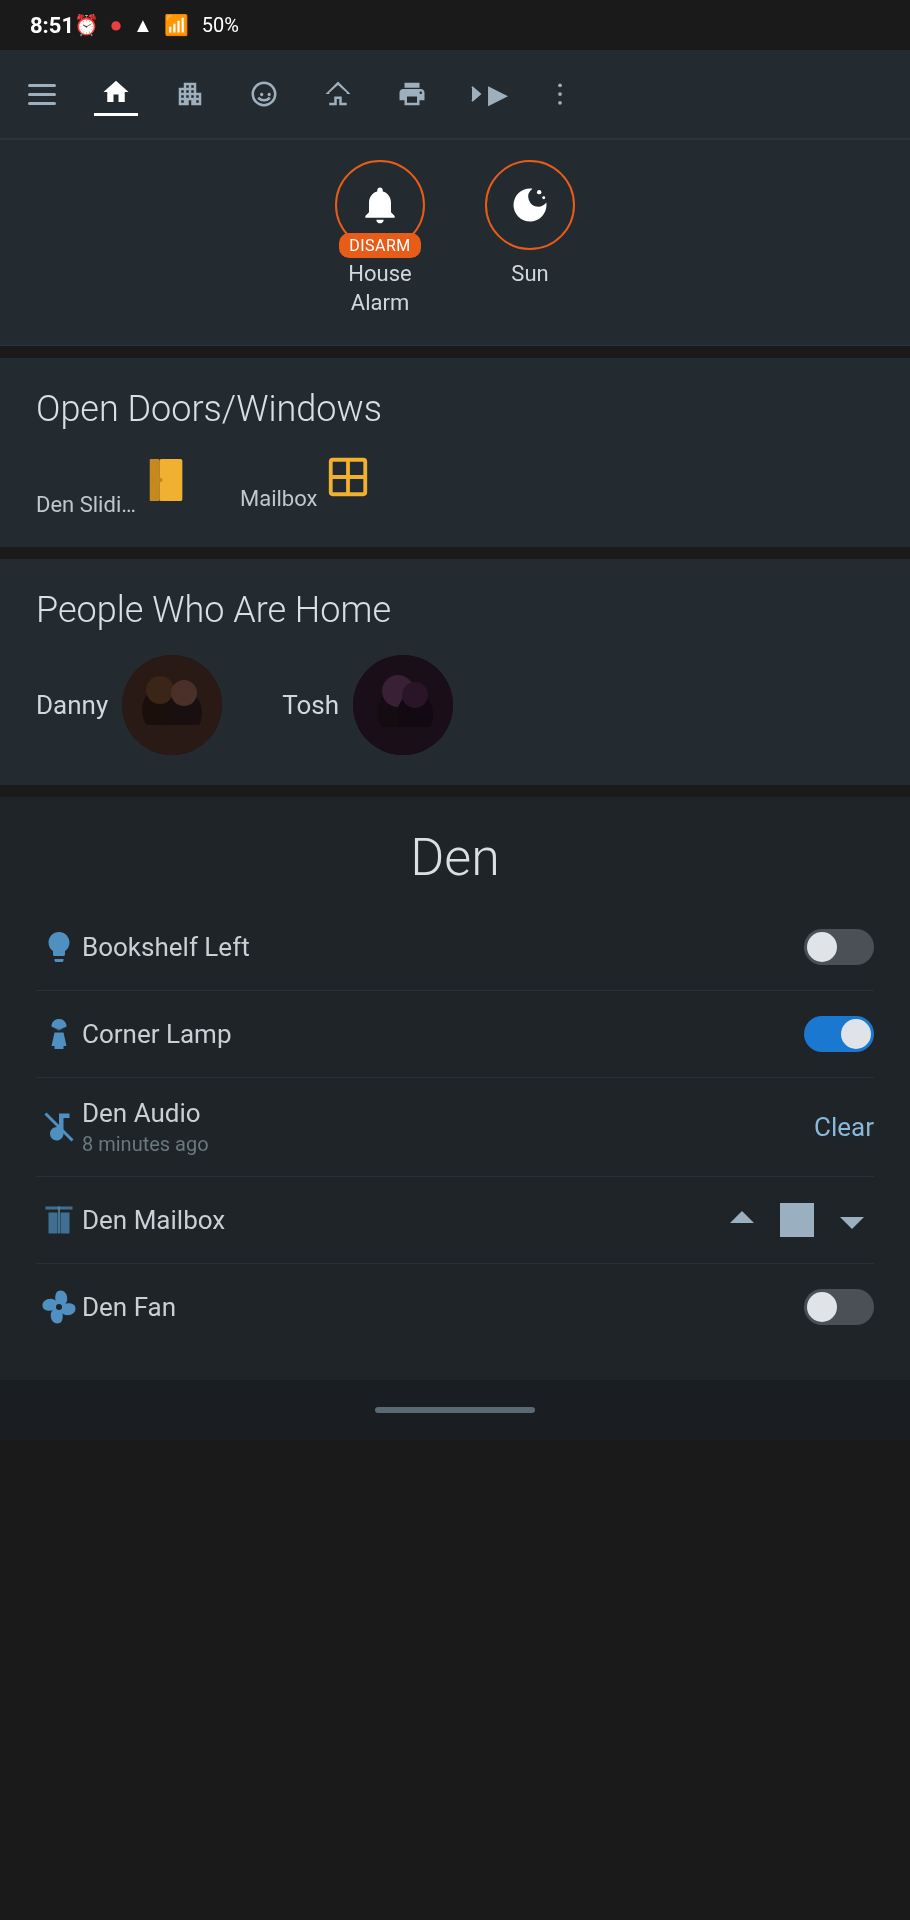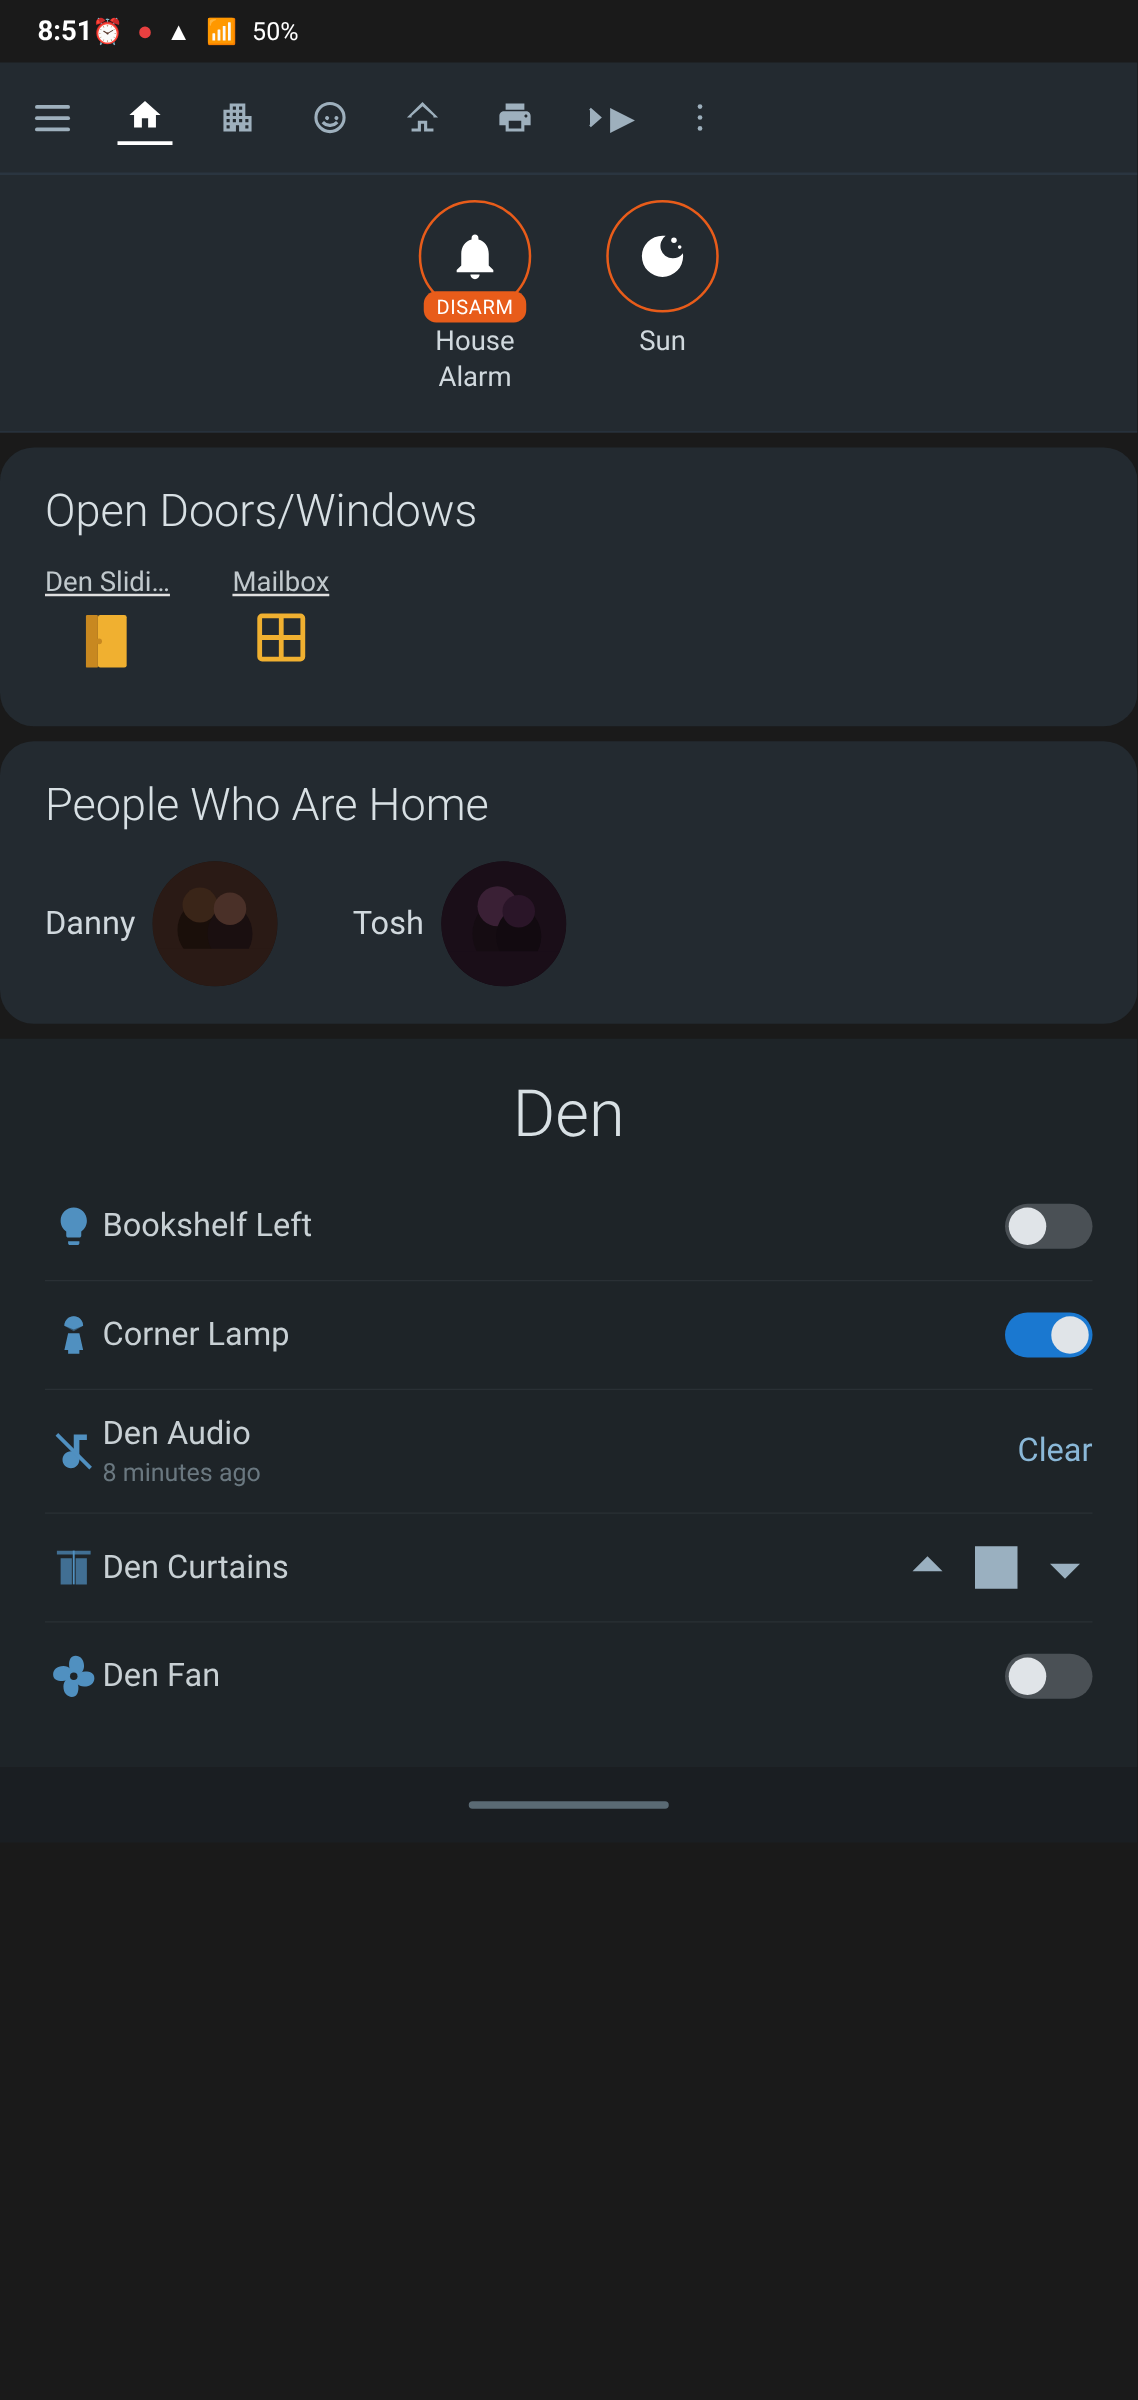--- a/index.html
+++ b/index.html
@@ -104,41 +104,39 @@
       font-size: 22px;
       text-align: center;
       line-height: 1.3;
     }
 
     
     .section-card {
       background: #232a30;
       margin: 12px 0;
       padding: 30px 36px 30px 36px;
-      border-radius: 27px;
     }
     .section-title {
       font-size: 36px;
       color: #d8e0e4;
       font-weight: 300;
       margin-bottom: 24px;
     }
 
     
     .door-items {
       display: flex;
       gap: 50px;
       align-items: flex-start;
     }
     .door-item {
       display: flex;
-      flex-direction: column;
-      align-items: center;
+      flex-direction: row;
+      align-items: flex-end;
       gap: 8px;
-      text-decoration: underline;
     }
     .door-label {
       font-size: 22px;
       color: #c0c8cc;
     }
     .door-icon {
       font-size: 46px;
       color: #f0b030;
     }
 
@@ -531,21 +529,21 @@
   </div>
 
   <div class="device-row">
     <div class="device-icon">
       <svg width="36" height="36" viewBox="0 0 24 24" fill="#5090c0">
         <path d="M3 3h18v2H3V3zm2 4h6v14H5V7zm8 0h6v14h-6V7z" opacity="0.7"></path>
         <rect x="11.5" y="3" width="1" height="18" fill="#5090c0"></rect>
       </svg>
     </div>
     <div class="device-info">
-      <div class="device-name">Den Curtains</div>
+      <div class="device-name">Den Mailbox</div>
     </div>
     <div class="curtain-controls">
       <div class="curtain-btn">
         <svg width="36" height="36" viewBox="0 0 24 24" fill="#9ab0c0">
           <path d="M4 14l8-8 8 8H4z"></path>
         </svg>
       </div>
       <div class="curtain-stop"></div>
       <div class="curtain-btn">
         <svg width="36" height="36" viewBox="0 0 24 24" fill="#9ab0c0">

